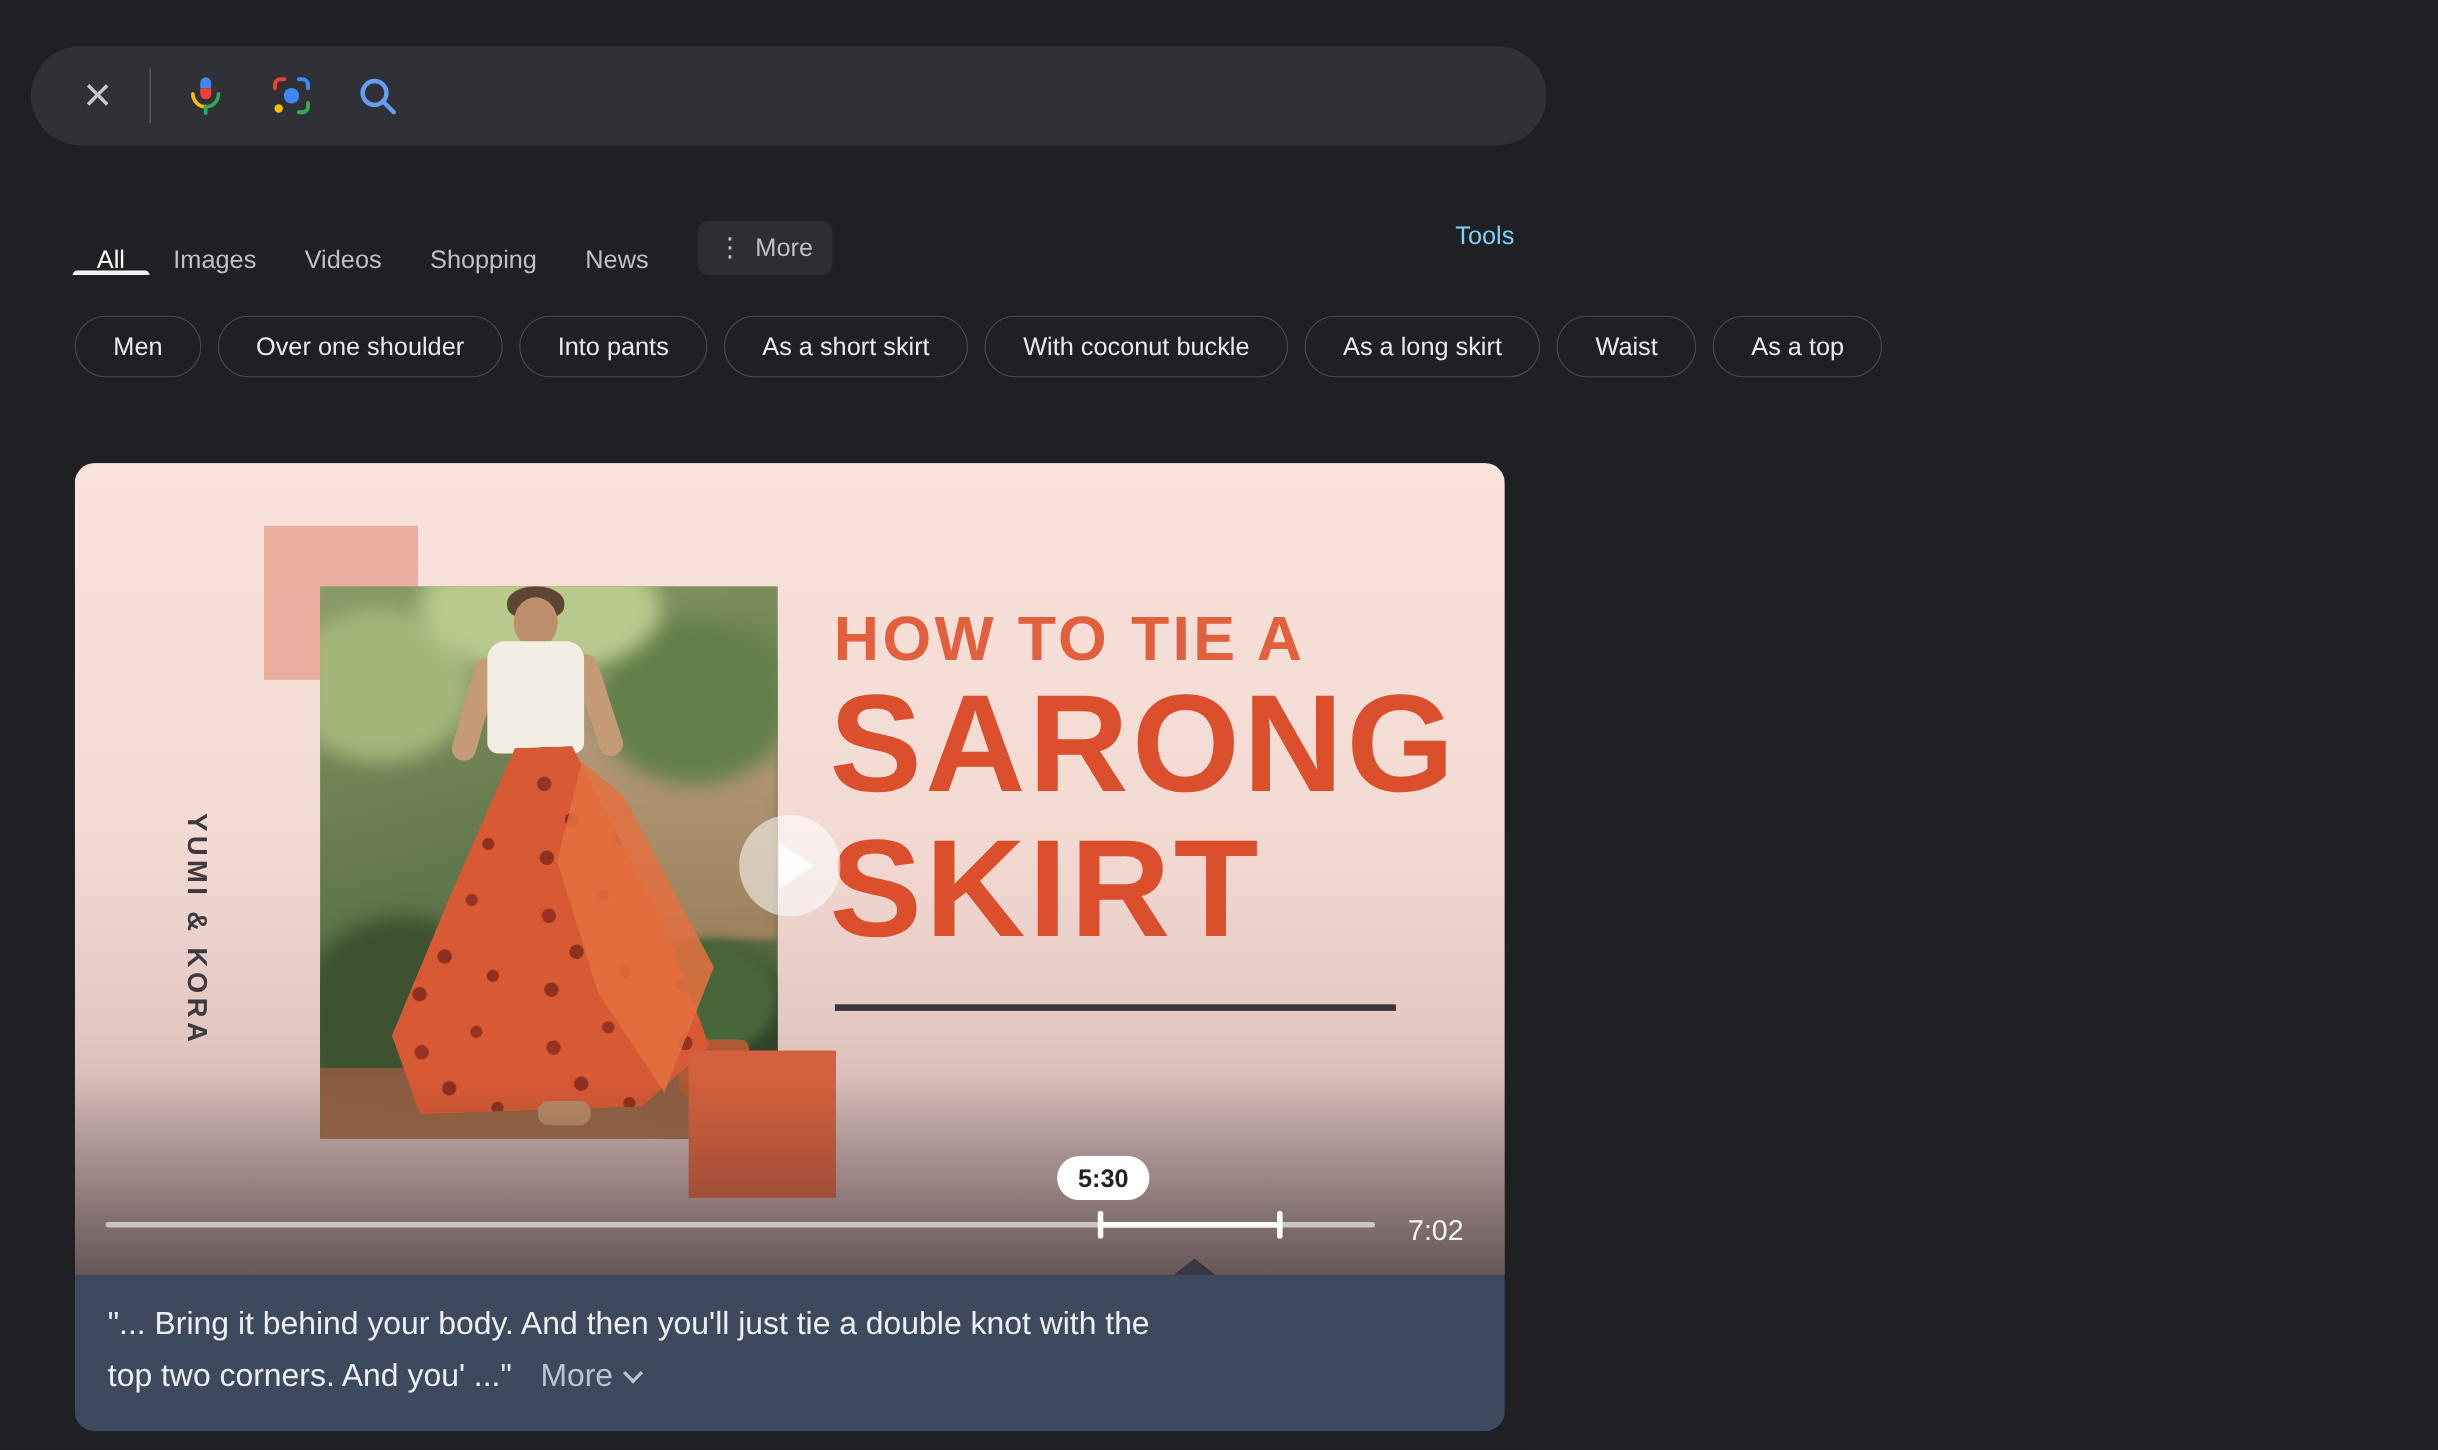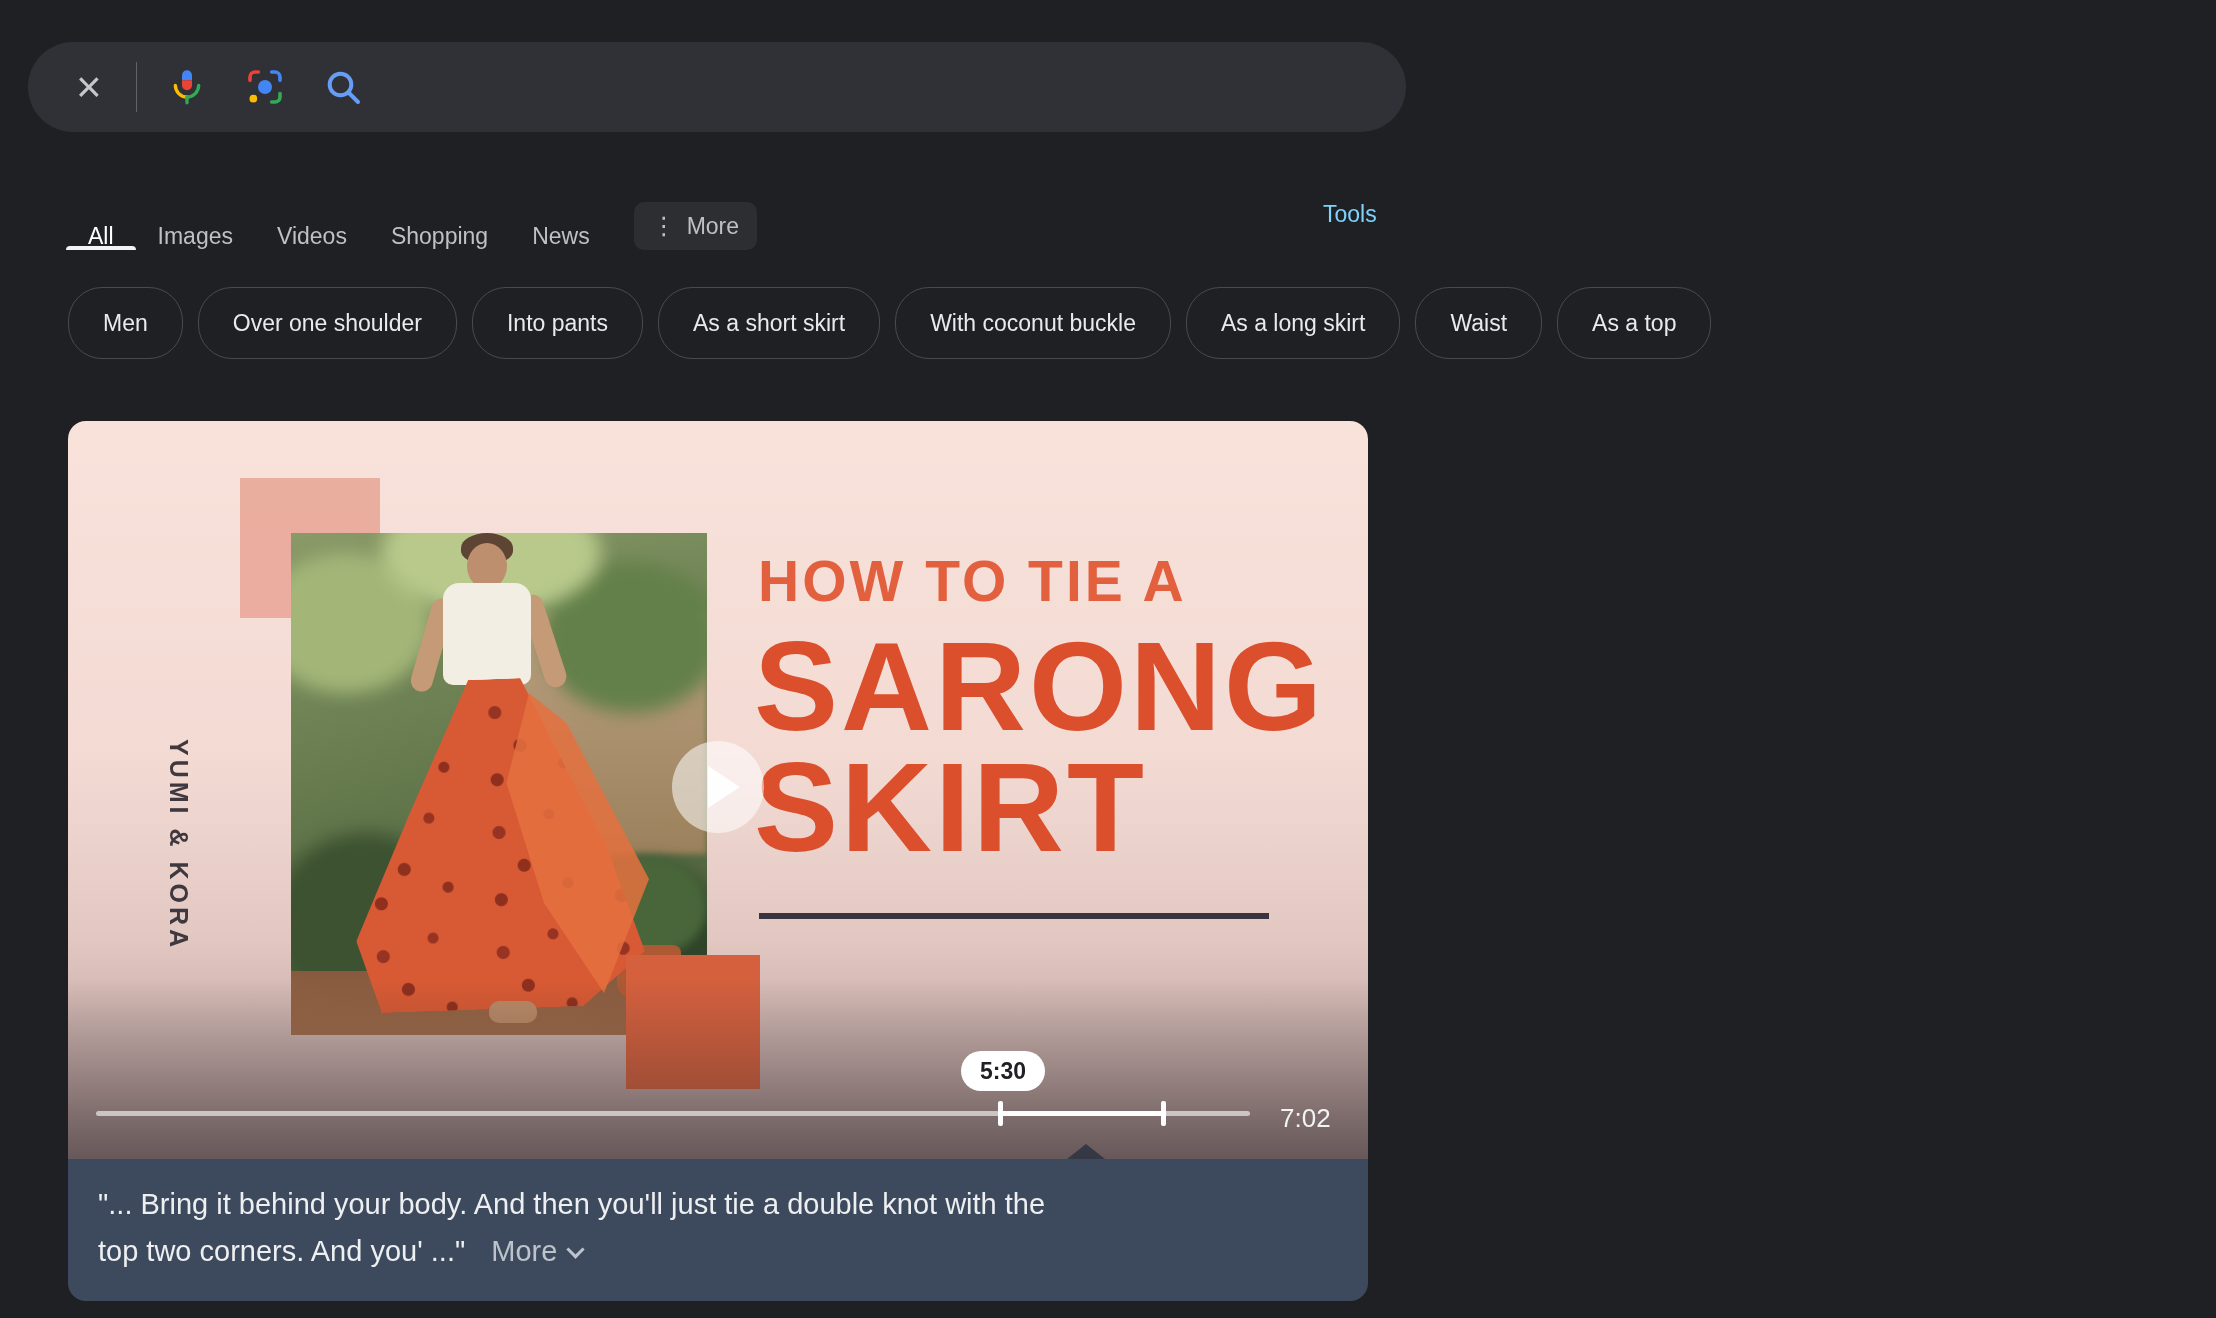--- a/index.html
+++ b/index.html
@@ -32,21 +32,21 @@
   .tab.active::after { content: ""; position: absolute; left: -22px; right: -22px;
          bottom: 0; height: 4px; background: #f1f3f4; border-radius: 4px 4px 0 0; }
   .tab-more-pill { display: flex; align-items: center; gap: 11px;
          background: rgba(232,234,237,.07); border-radius: 10px; padding: 10px 18px; }
   .more-dots { font-size: 24px; color: #bdc1c6; }
   .tools { position: absolute; left: 1323px; top: 178px; height: 72px;
            display: flex; align-items: center; color: #7dd3fc; font-size: 23px; cursor: pointer; }
 
   
   .chips { position: absolute; left: 68px; top: 287px; display: flex; gap: 15px; }
-  .chip { height: 72px; padding: 14px 34px; border: 1px solid #474b50; border-radius: 34px;
+  .chip { height: 56px; padding: 14px 34px; border: 1px solid #474b50; border-radius: 34px;
           color: #e8eaed; font-size: 23px; display: flex; align-items: center;
           background: transparent; cursor: pointer; white-space: nowrap; }
 
   
   .video-card { position: absolute; left: 68px; top: 421px; width: 1300px;
                 border-radius: 18px; overflow: hidden; cursor: pointer; }
   .thumb { position: relative; height: 738px;
     background: linear-gradient(180deg,#f8e2da 0%,#f3dbd4 45%,#e3c8c2 70%,#bba39f 90%,#a18a88 100%); }
   .thumb-shade { position: absolute; left: 0; right: 0; bottom: 0; height: 180px; z-index: 4;
     background: linear-gradient(180deg, rgba(46,38,42,0) 0%, rgba(46,38,42,.5) 100%); }
@@ -102,21 +102,21 @@
             background: #b98a67; border-radius: 10px; }
 
   
   .brand { position: absolute; left: 96px; top: 318px; height: 340px; z-index: 2;
            writing-mode: vertical-rl; font-size: 25px; font-weight: 700;
            letter-spacing: 4px; color: #3f393f; }
   .t-small { position: absolute; left: 690px; top: 132px; z-index: 2;
              font-size: 57px; font-weight: 700; letter-spacing: 3px; color: #e2603e; line-height: 1; }
   .t-big { position: absolute; left: 686px; z-index: 2; font-size: 126px; font-weight: 700;
            letter-spacing: 3px; color: #dc4f2d; line-height: 1; }
-  .t1 { top: 203px; text-align: right; }
+  .t1 { top: 192px; text-align: right; }
   .t2 { top: 324px; }
   .t-rule { position: absolute; left: 691px; top: 492px; width: 510px; height: 6px;
             background: #3a3440; z-index: 2; }
 
   
   .play { position: absolute; left: 604px; top: 320px; width: 92px; height: 92px;
           border-radius: 50%; background: rgba(255,255,255,.55); z-index: 5; cursor: pointer; }
   .play-tri { position: absolute; left: 36px; top: 25px; width: 0; height: 0;
           border-left: 32px solid rgba(255,255,255,.95);
           border-top: 21px solid transparent; border-bottom: 21px solid transparent; }

